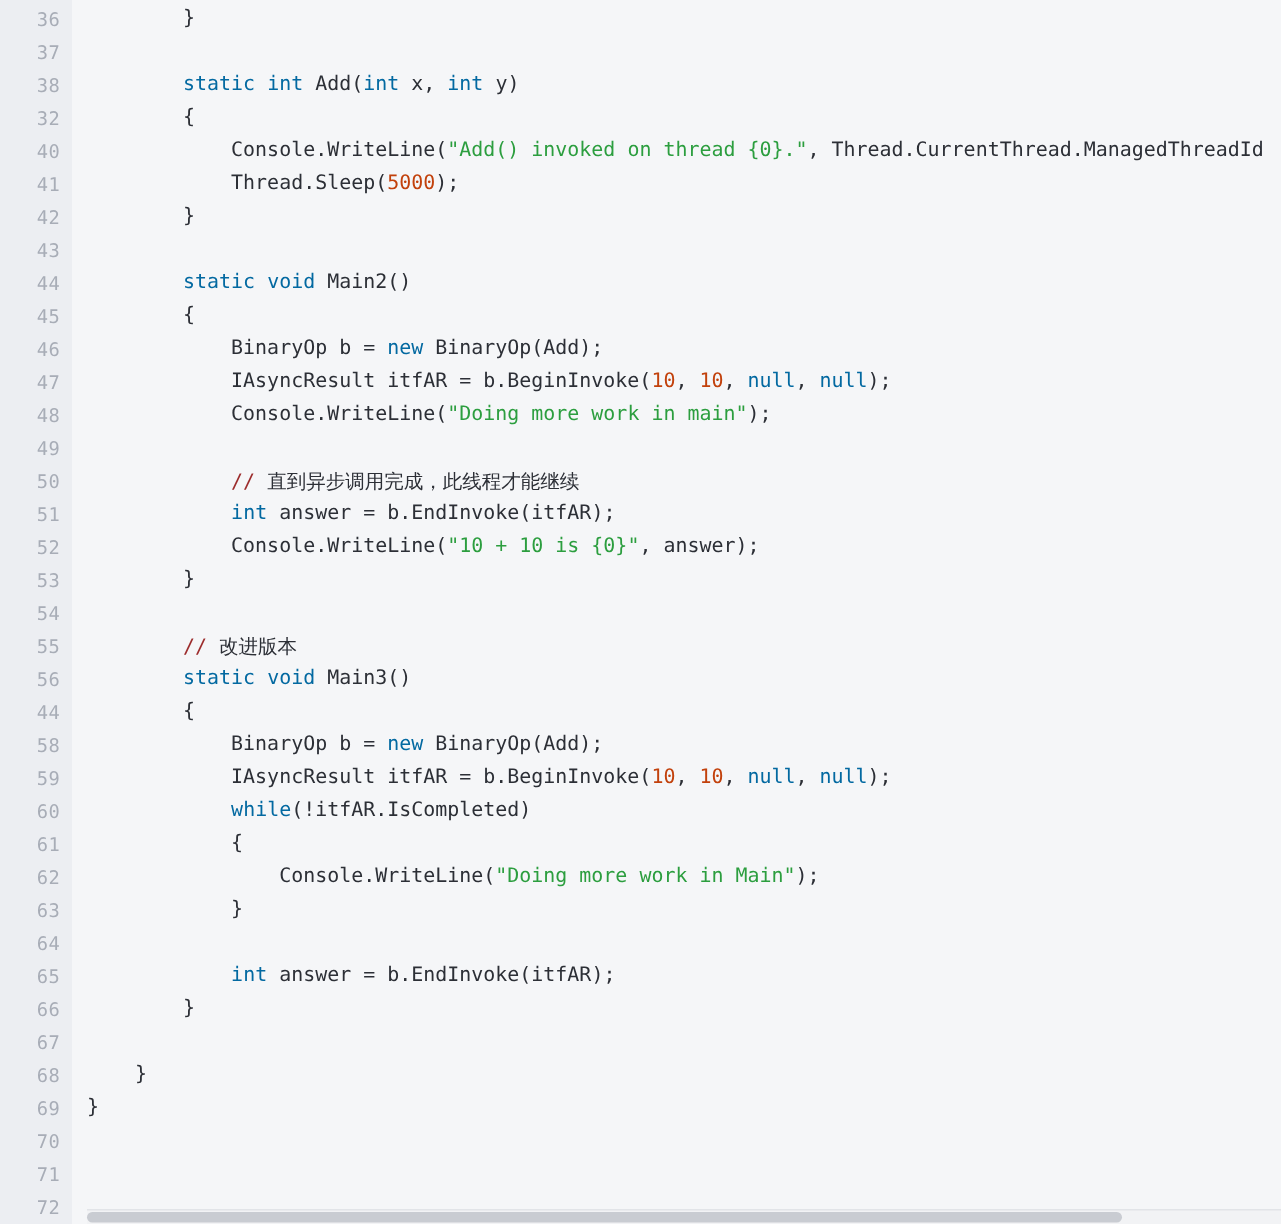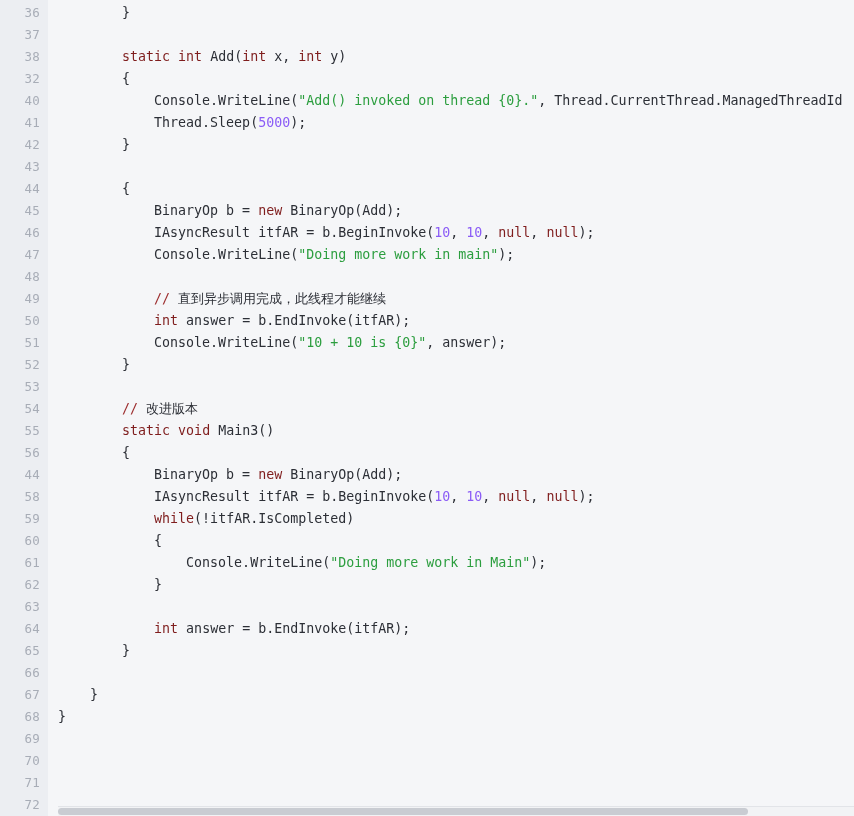--- a/index.html
+++ b/index.html
@@ -60,23 +60,23 @@
     line-height: 22px;
     white-space: pre;
     font-family: "DejaVu Sans Mono", monospace;
     font-size: 13.3px;
     color: #2c2f36;
     padding-left: 10px;
     letter-spacing: 0px;
   }
 
   
-  .tok-kw      { color: #7f1d1d; }
+  .tok-kw      { color: #0369a1; }
   .tok-str     { color: #2c9e3f; }
-  .tok-num     { color: #8b5cf6; }
+  .tok-num     { color: #c2410c; }
   .tok-cmt     { color: #9c2c2c; }
   .tok-plain   { color: #2c2f36; }
 
   .tok-cmt-cjk {
     font-family: Liberation Serif, serif;
     font-size: 13px;
   }
 
   
   .hscroll-track {
@@ -146,20 +146,21 @@
 
   <div class="code-area">
       <div class="code-line"><span class="tok-plain">        }</span></div>
       <div class="code-line">&nbsp;</div>
       <div class="code-line"><span class="tok-plain">        </span><span class="tok-kw">static</span><span class="tok-plain"> </span><span class="tok-kw">int</span><span class="tok-plain"> Add(</span><span class="tok-kw">int</span><span class="tok-plain"> x, </span><span class="tok-kw">int</span><span class="tok-plain"> y)</span></div>
       <div class="code-line"><span class="tok-plain">        {</span></div>
       <div class="code-line"><span class="tok-plain">            Console.WriteLine(</span><span class="tok-str">"Add() invoked on thread {0}."</span><span class="tok-plain">, Thread.CurrentThread.ManagedThreadId</span></div>
       <div class="code-line"><span class="tok-plain">            Thread.Sleep(</span><span class="tok-num">5000</span><span class="tok-plain">);</span></div>
       <div class="code-line"><span class="tok-plain">        }</span></div>
       <div class="code-line">&nbsp;</div>
+      <div class="code-line"><span class="tok-plain">        </span><span class="tok-kw">static</span><span class="tok-plain"> </span><span class="tok-kw">void</span><span class="tok-plain"> Main2()</span></div>
       <div class="code-line"><span class="tok-plain">        {</span></div>
       <div class="code-line"><span class="tok-plain">            BinaryOp b = </span><span class="tok-kw">new</span><span class="tok-plain"> BinaryOp(Add);</span></div>
       <div class="code-line"><span class="tok-plain">            IAsyncResult itfAR = b.BeginInvoke(</span><span class="tok-num">10</span><span class="tok-plain">, </span><span class="tok-num">10</span><span class="tok-plain">, </span><span class="tok-kw">null</span><span class="tok-plain">, </span><span class="tok-kw">null</span><span class="tok-plain">);</span></div>
       <div class="code-line"><span class="tok-plain">            Console.WriteLine(</span><span class="tok-str">"Doing more work in main"</span><span class="tok-plain">);</span></div>
       <div class="code-line">&nbsp;</div>
       <div class="code-line"><span class="tok-cmt">            // </span><span class="tok-cmt-cjk">直到异步调用完成，此线程才能继续</span></div>
       <div class="code-line"><span class="tok-plain">            </span><span class="tok-kw">int</span><span class="tok-plain"> answer = b.EndInvoke(itfAR);</span></div>
       <div class="code-line"><span class="tok-plain">            Console.WriteLine(</span><span class="tok-str">"10 + 10 is {0}"</span><span class="tok-plain">, answer);</span></div>
       <div class="code-line"><span class="tok-plain">        }</span></div>
       <div class="code-line">&nbsp;</div>

